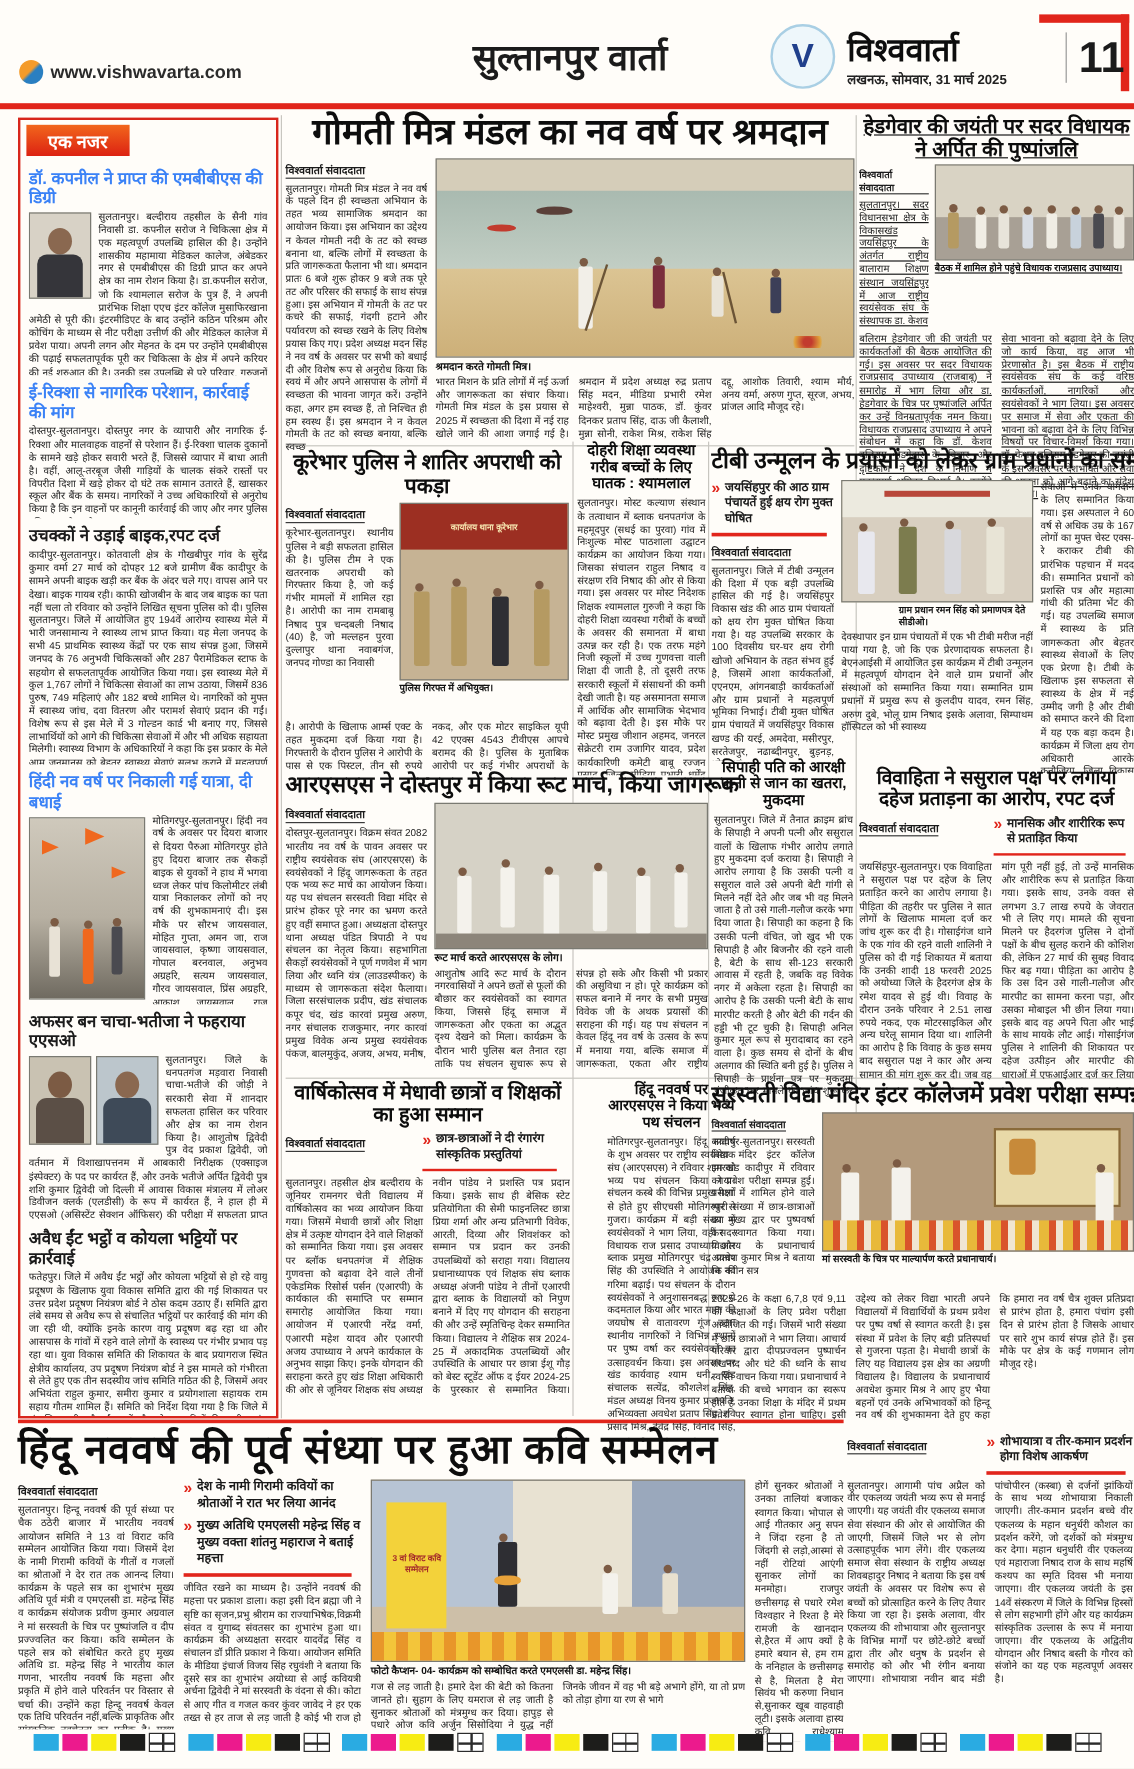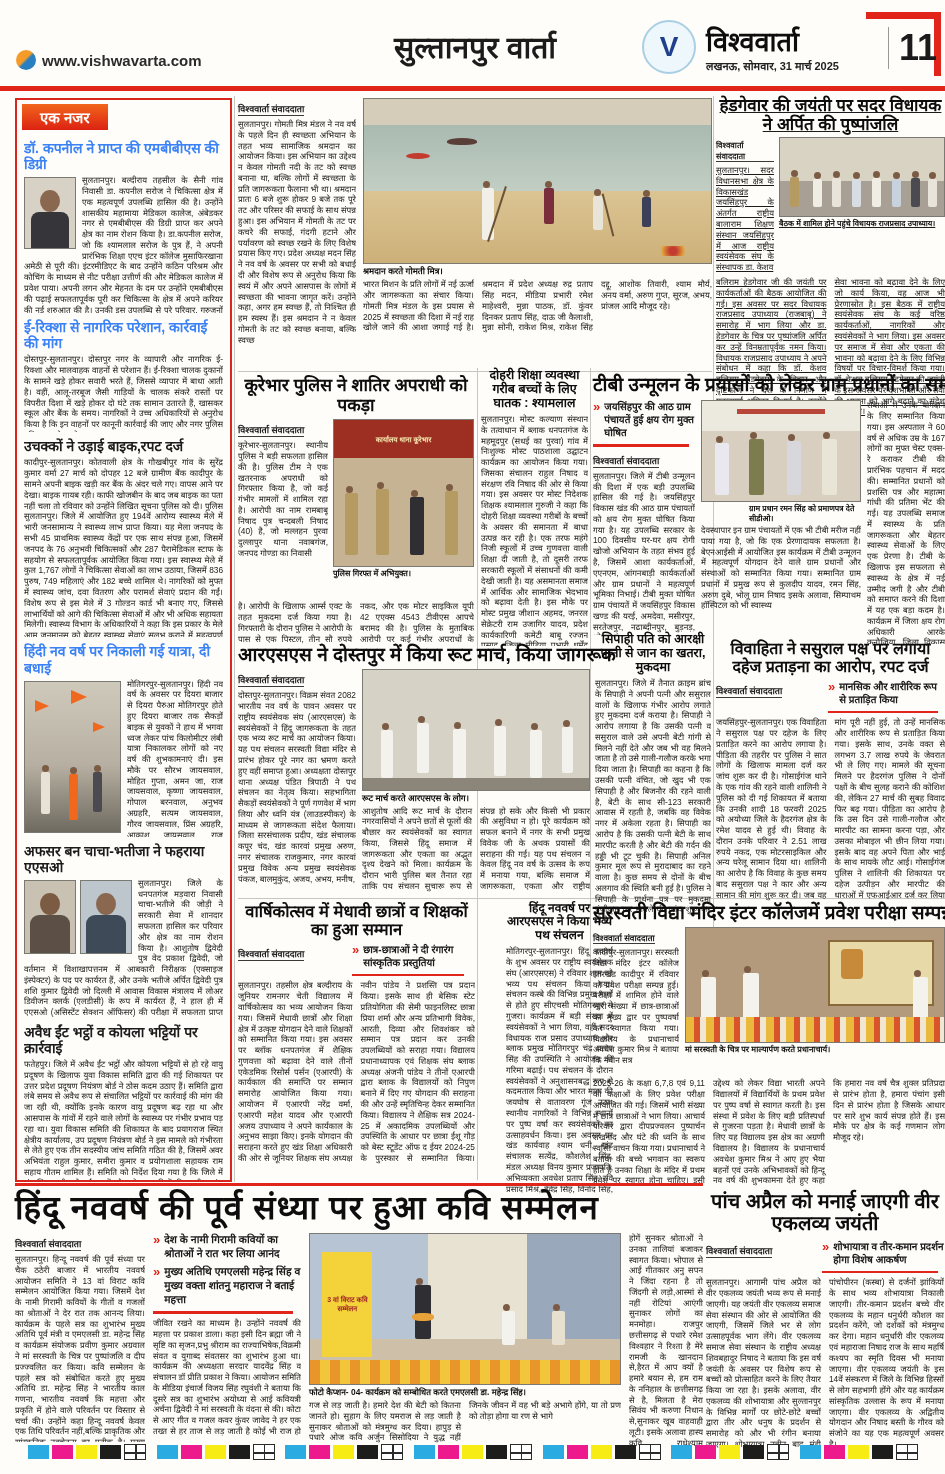--- a/index.html
+++ b/index.html
@@ -122,20 +122,21 @@
   </div>
 
   <div class="abs divider" style="left:234px;top:96px;width:1px;height:1086px;"></div>
   <div class="abs divider" style="left:713px;top:96px;width:1px;height:834px;"></div>
   <div class="abs divider" style="left:477px;top:368px;width:1px;height:812px;"></div>
   <div class="abs divider" style="left:590px;top:368px;width:1px;height:812px;"></div>
   <div class="abs divider" style="left:238px;top:371px;width:474px;height:1px;"></div>
   <div class="abs divider" style="left:238px;top:898px;width:707px;height:1px;"></div>
 
   <div class="abs" style="left:238px;top:94px;width:474px;">
+    <h1 class="hl center" style="font-size:30px;">गोमती मित्र मंडल का नव वर्ष पर श्रमदान</h1>
     <div style="display:flex;margin-top:4px;">
       <div style="width:118px;flex:none;">
         <span class="byline">विश्ववार्ता संवाददाता</span>
         <div class="body-t" style="height:226px;">सुलतानपुर। गोमती मित्र मंडल ने नव वर्ष के पहले दिन ही स्वच्छता अभियान के तहत भव्य सामाजिक श्रमदान का आयोजन किया। इस अभियान का उद्देश्य न केवल गोमती नदी के तट को स्वच्छ बनाना था, बल्कि लोगों में स्वच्छता के प्रति जागरूकता फैलाना भी था। श्रमदान प्रातः 6 बजे शुरू होकर 9 बजे तक पूरे तट और परिसर की सफाई के साथ संपन्न हुआ। इस अभियान में गोमती के तट पर कचरे की सफाई, गंदगी हटाने और पर्यावरण को स्वच्छ रखने के लिए विशेष प्रयास किए गए। प्रदेश अध्यक्ष मदन सिंह ने नव वर्ष के अवसर पर सभी को बधाई दी और विशेष रूप से अनुरोध किया कि स्वयं में और अपने आसपास के लोगों में स्वच्छता की भावना जागृत करें। उन्होंने कहा, अगर हम स्वच्छ हैं, तो निश्चित ही हम स्वस्थ हैं। इस श्रमदान ने न केवल गोमती के तट को स्वच्छ बनाया, बल्कि स्वच्छ</div>
       </div>
       <div style="flex:1;margin-left:7px;">
         <div class="photo" style="height:164px;">
           <div class="band" style="top:0;height:16%;background:#d5cdb9;"></div>
           <div class="band" style="top:16%;height:40%;background:linear-gradient(180deg,#a9bab0,#c2cec4);"></div>
           <div class="band" style="bottom:0;height:44%;background:linear-gradient(180deg,#dbc493,#cdb079);"></div>
@@ -360,21 +361,20 @@
         <div class="cap" style="font-size:8.4px;">फोटो कैप्शन- 04- कार्यक्रम को सम्बोधित करते एमएलसी डा. महेन्द्र सिंह।</div>
         <div class="body-t cols2" style="height:44px;margin-top:3px;">गज से लड़ जाती है। हमारे देश की बेटी को कितना जानते हो। सुहाग के लिए यमराज से लड़ जाती है सुनाकर श्रोताओं को मंत्रमुग्ध कर दिया। हापुड़ से पधारे ओज कवि अर्जुन सिसोदिया ने युद्ध नहीं जिनके जीवन में वह भी बड़े अभागे होंगे, या तो प्रण को तोड़ा होगा या रण से भागे</div>
       </div>
       <div style="flex:1;margin-left:8px;">
         <div class="body-t" style="height:218px;">होगें सुनकर श्रोताओं ने उनका तालियां बजाकर स्वागत किया। भोपाल से आई गीतकार अनु सपन ने जिंदा रहना है तो जिंदगी से लड़ो,आस्मां से नहीं रोटियां आएंगी सुनाकर लोगों का मनमोहा। राजपुर छत्तीसगढ़ से पधारे रमेश विश्वहार ने रिश्ता है मेरे रामजी के खानदान से,हैरत में आप क्यों है हमारे बयान से, हम राम के ननिहाल के छत्तीसगढ़ से है, मिलता है मेरा सिवंय भी करुणा निधान से,सुनाकर खूब वाहवाही लूटी। इसके अलावा हास्य कवि राधेश्याम भारती,पंकज प्रखर, उपाध्याय ने काव्य पाठ कर लोगों को भावविभोर किया। गीत व गजल कर जमुना उपाध्याय की अध्यक्षता में आयोजित कवि सम्मेलन का संचालन दिल्ली से आए हास्य कवि प्रवीण शुक्ला ने किया। इसके पूर्व जिला स्काउट कैप्टन ज्योति सिंह, कीर्ति सिंह व गौरव सिंह के नेतृत्व में स्काउट के बच्चों ने मुख्य अतिथि का भव्य स्वागत किया। कार्यक्रम संयोजक प्रवीण कुमार अग्रवाल ने सभी का आभार प्रकट किया।</div>
       </div>
     </div>
   </div>
 
   <div class="abs" style="left:706px;top:1190px;width:238px;">
-    <h2 class="hl center" style="font-size:20px;">पांच अप्रैल को मनाई जाएगी वीर एकलव्य जयंती</h2>
     <div style="display:flex;margin-top:5px;gap:8px;">
       <div style="width:108px;flex:none;"><span class="byline">विश्ववार्ता संवाददाता</span></div>
       <div style="flex:1;">
         <div class="bl">
             <span class="mk">»</span>
             <span>शोभायात्रा व तीर-कमान प्रदर्शन होगा विशेष आकर्षण</span>
           </div>
         <div class="red-rule" style="width:116px;height:2.5px;"></div>
       </div>
     </div>

